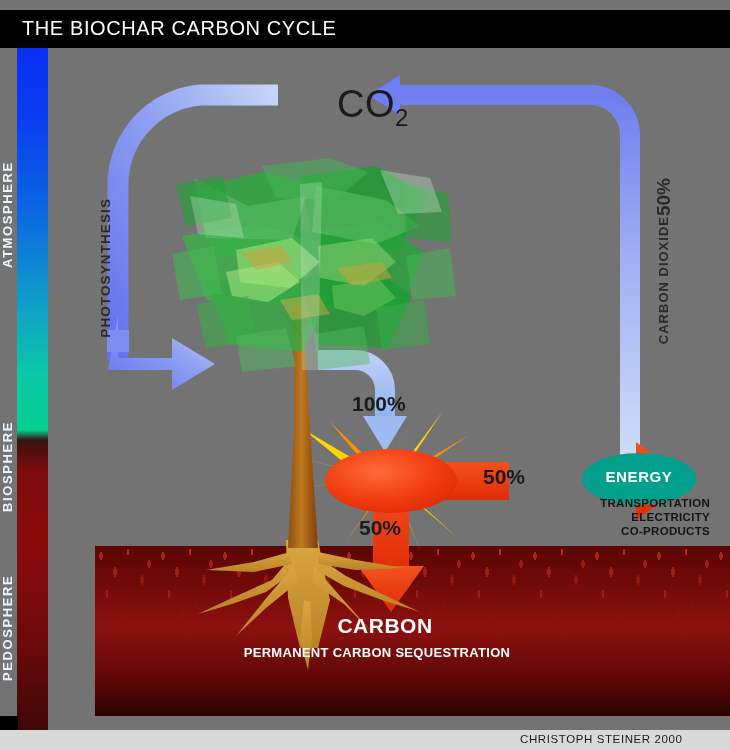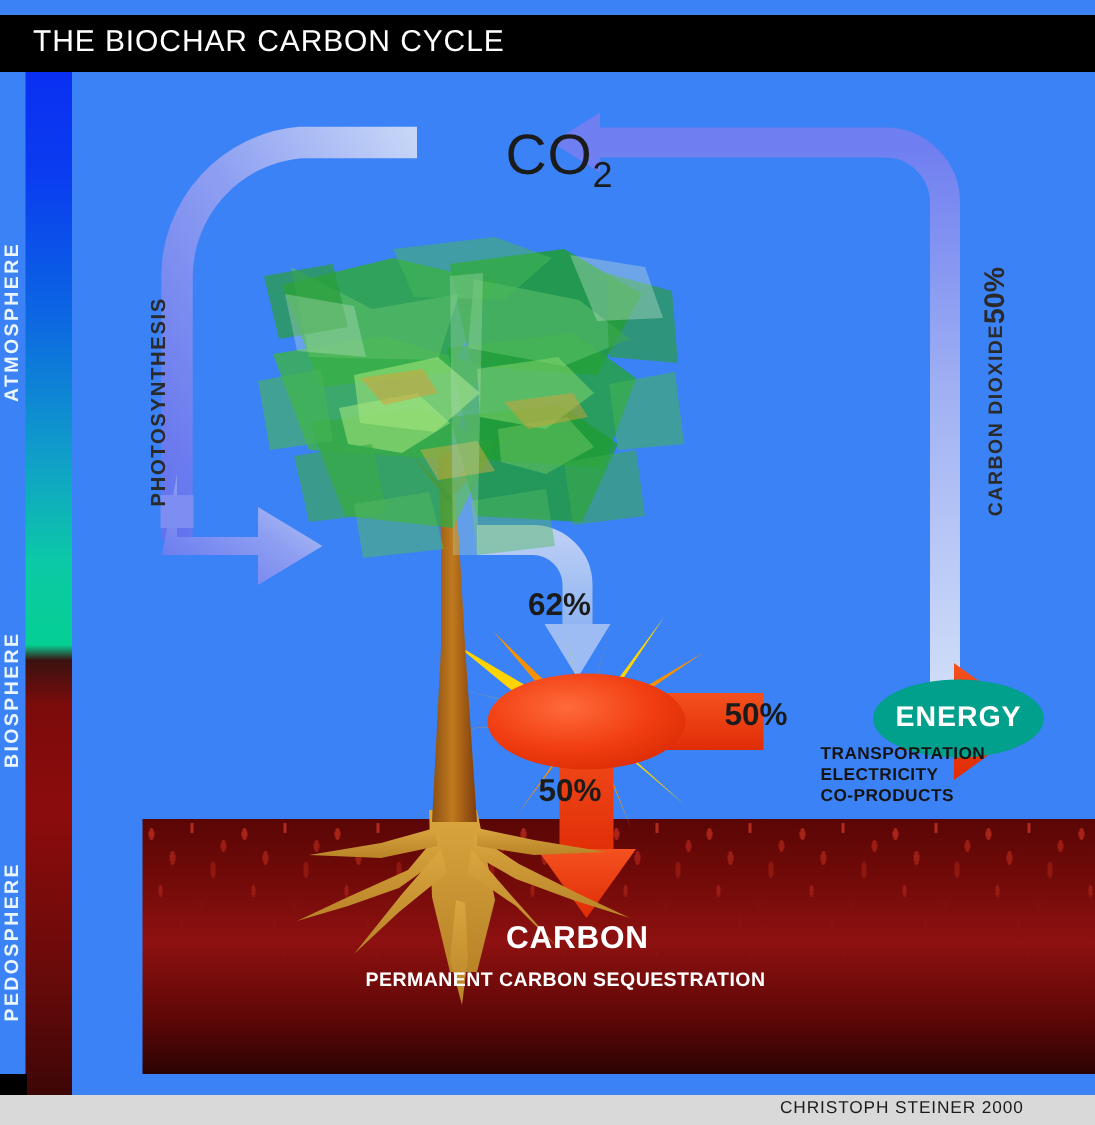--- a/index.html
+++ b/index.html
@@ -1,17 +1,17 @@
 <!DOCTYPE html>
 <html><head>
 <meta charset="utf-8">
 <style>
   html,body{margin:0;padding:0;background:#fff;}
   body{width:730px;height:750px;font-family:"Liberation Sans",sans-serif;overflow:hidden;}
-  #root{position:relative;width:730px;height:750px;background:#3b82f6;}
+  #root{position:relative;width:730px;height:750px;background:#737373;}
 
   
   .header-bar{position:absolute;left:0;top:10px;width:730px;height:38px;background:#000;}
   .header-title{position:absolute;left:22px;top:17px;color:#fff;font-size:20px;
     letter-spacing:.6px;font-weight:400;white-space:nowrap;}
 
   
   .sphere-bar{position:absolute;left:17px;top:48px;width:31px;height:682px;
     background:linear-gradient(to bottom,
       #0a2ff2 0%, #0a3cf0 10%, #0c67e2 24%, #10a0c8 38%,
@@ -54,22 +54,22 @@
   .co-label .big{font-size:19px;font-weight:700;letter-spacing:0;}
 
   .pct{position:absolute;font-size:21px;font-weight:700;color:#1b1b1b;}
   .pct-100{left:352px;top:392px;}
   .pct-50-down{left:359px;top:516px;}
   .pct-50-right{left:483px;top:465px;}
 
   .pyro-text{position:absolute;left:333px;top:467px;width:116px;text-align:center;
     color:#fff;font-size:17px;font-weight:700;letter-spacing:.4px;}
   .energy-text{position:absolute;left:584px;top:468px;width:110px;text-align:center;
-    color:#fff;font-size:19px;font-weight:700;letter-spacing:.6px;}
-  .energy-list{position:absolute;left:547px;top:496px;width:140px;text-align:left;
+    color:#fff;font-size:15px;font-weight:700;letter-spacing:.6px;}
+  .energy-list{position:absolute;left:570px;top:496px;width:140px;text-align:right;
     color:#141414;font-size:11.5px;font-weight:700;line-height:14px;letter-spacing:.3px;}
 
   .biochar-text{position:absolute;left:240px;top:614px;width:290px;text-align:center;
     color:#fff;font-size:21px;font-weight:700;letter-spacing:.5px;}
   .seq-text{position:absolute;left:187px;top:645px;width:380px;text-align:center;
     color:#fff;font-size:13px;font-weight:700;letter-spacing:.3px;}
 
   
   .footer{position:absolute;left:0;top:730px;width:730px;height:20px;background:#d9d9d9;}
   .credit{position:absolute;left:520px;top:733px;color:#1b1b1b;font-size:11.5px;
@@ -232,21 +232,21 @@
   <div class="co2-label">
     <span>CO</span><sub>2</sub>
   </div>
 
   <div class="vlabel photo-label">PHOTOSYNTHESIS</div>
 
   <div class="vlabel co-label">
     <span>CARBON DIOXIDE</span><span class="big">50%</span>
   </div>
 
-  <div class="pct pct-100">62%</div>
+  <div class="pct pct-100">100%</div>
   <div class="pct pct-50-down">50%</div>
   <div class="pct pct-50-right">50%</div>
 
   <div class="energy-text">ENERGY</div>
   <div class="energy-list" style="white-space:pre-line;">TRANSPORTATION
 ELECTRICITY
 CO-PRODUCTS</div>
 
   <div class="biochar-text">CARBON</div>
   <div class="seq-text">PERMANENT CARBON SEQUESTRATION</div>

